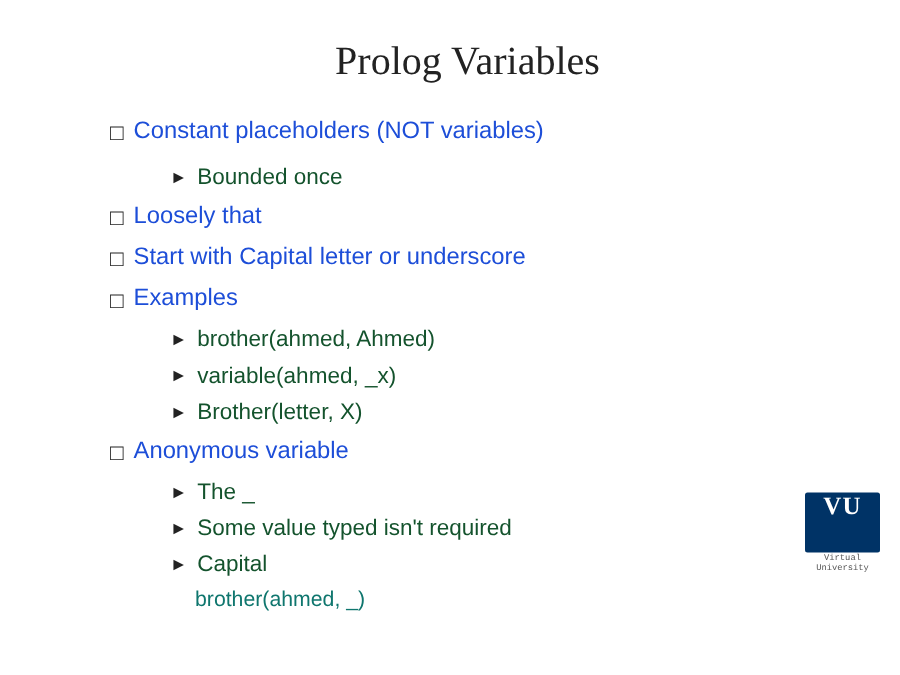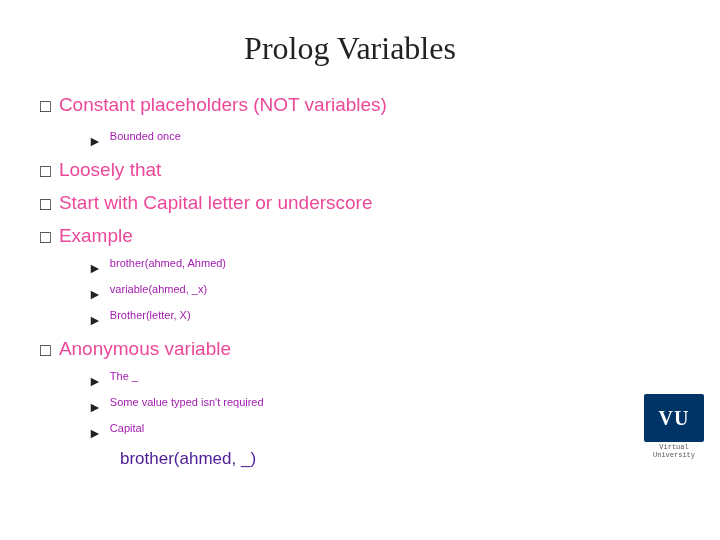--- a/index.html
+++ b/index.html
@@ -14,21 +14,21 @@
       background: #ffffff;
       font-family: Arial, Helvetica, sans-serif;
       overflow: hidden;
       position: relative;
     }
 
     .slide {
       width: 720px;
       height: 460px;
       background: #ffffff;
-      padding: 30px 60px 30px 40px;
+      padding: 30px 60px 30px 88px;
       position: relative;
     }
 
     .title {
       text-align: center;
       font-size: 32px;
       font-weight: normal;
       color: #222222;
       margin-bottom: 24px;
       font-family: Georgia, 'Times New Roman', serif;
@@ -49,21 +49,21 @@
     .bullet-main .q-icon {
       color: #222222;
       font-size: 18px;
       margin-right: 8px;
       margin-top: 2px;
       flex-shrink: 0;
     }
 
     .bullet-main .text {
       font-size: 19px;
-      color: #ec4899;
+      color: #1d4ed8;
     }
 
     .sub-bullets {
       margin-left: 48px;
       margin-bottom: 6px;
     }
 
     .sub-bullet {
       display: flex;
       align-items: flex-start;
@@ -72,45 +72,45 @@
 
     .arrow-icon {
       color: #222222;
       font-size: 14px;
       margin-right: 8px;
       margin-top: 3px;
       flex-shrink: 0;
     }
 
     .sub-bullet .text {
-      font-size: 11px;
-      color: #a21caf;
+      font-size: 18px;
+      color: #14532d;
     }
 
     .sub-sub-bullet {
-      margin-left: 32px;
+      margin-left: 20px;
       font-size: 17px;
-      color: #4c1d95;
+      color: #0f766e;
       margin-top: 2px;
     }
 
     .logo-area {
       position: absolute;
       bottom: 16px;
       right: 16px;
       width: 60px;
       height: 50px;
     }
 
     .logo-box {
       background: #003366;
       width: 60px;
       height: 48px;
       display: flex;
-      align-items: center;
+      align-items: flex-start;
       justify-content: center;
       border-radius: 2px;
     }
 
     .logo-text {
       color: #ffffff;
       font-size: 20px;
       font-weight: bold;
       font-family: serif;
       letter-spacing: 1px;
@@ -156,21 +156,21 @@
       <span class="text">Loosely that</span>
     </div>
 
     <div class="bullet-main small-gap">
       <span class="q-icon">□</span>
       <span class="text">Start with Capital letter or underscore</span>
     </div>
 
     <div class="bullet-main small-gap">
       <span class="q-icon">□</span>
-      <span class="text">Example</span>
+      <span class="text">Examples</span>
     </div>
     <div class="sub-bullets small-gap">
       <div class="sub-bullet">
         <span class="arrow-icon">►</span>
         <span class="text">brother(ahmed, Ahmed)</span>
       </div>
       <div class="sub-bullet">
         <span class="arrow-icon">►</span>
         <span class="text">variable(ahmed, _x)</span>
       </div>

